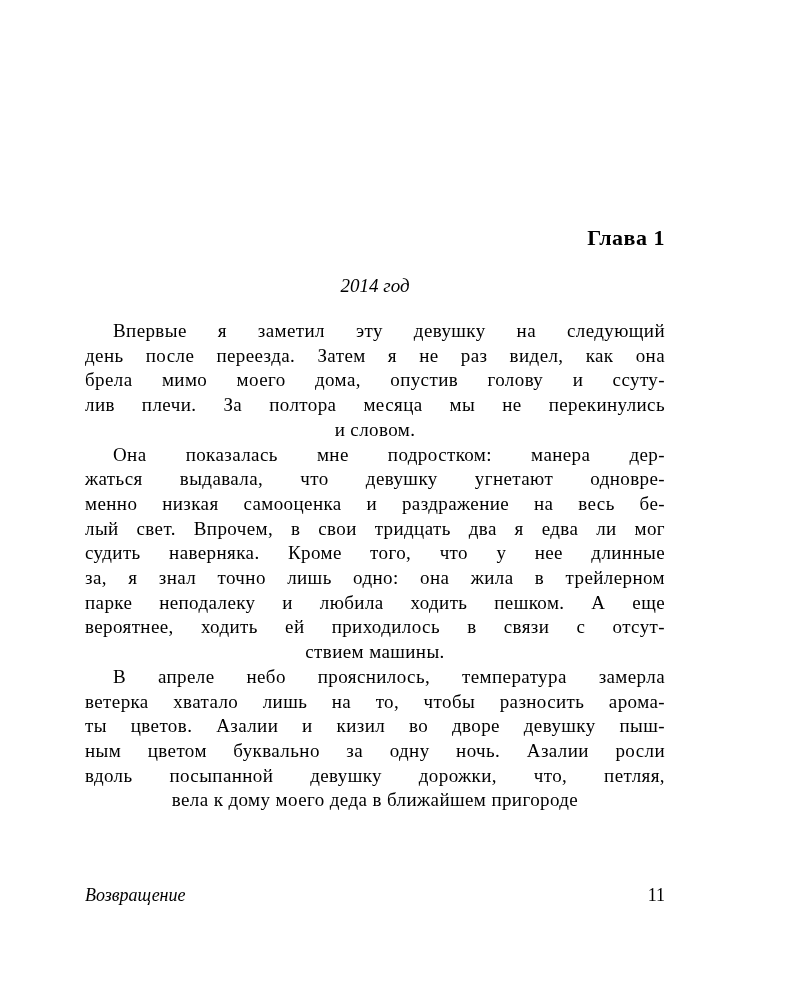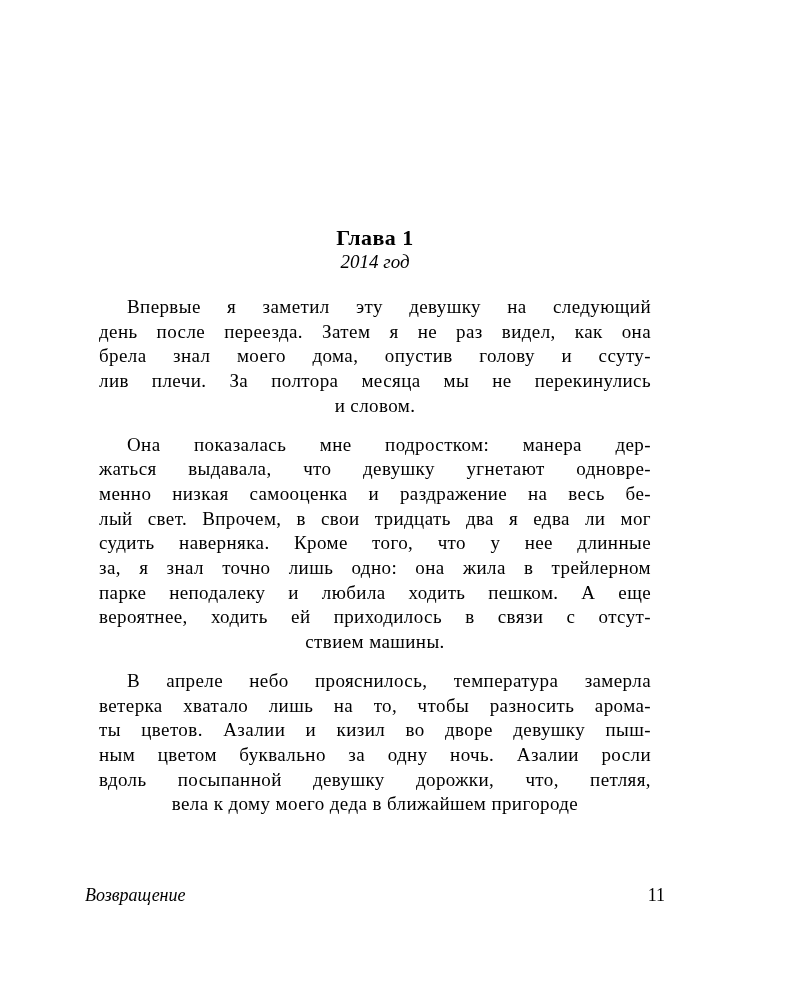--- a/index.html
+++ b/index.html
@@ -17,39 +17,40 @@
     overflow: hidden;
   }
   .content {
     position: absolute;
     left: 85px;
     top: 0;
     width: 580px;
     padding-top: 225px;
   }
   .chapter-title {
-    text-align: center;
+    text-align: right;
     font-weight: bold;
     font-size: 22px;
     line-height: 26px;
     letter-spacing: 0.5px;
   }
   .chapter-subtitle {
     text-align: center;
     font-style: italic;
     font-size: 19px;
+    margin-top: 24px;
   }
   .body-text {
     margin-top: 22px;
     font-size: 19px;
     line-height: 24.7px;
     letter-spacing: 0.4px;
   }
   .paragraph {
-    margin: 14px;
+    margin: 0;
   }
   .line {
     white-space: normal;
   }
   .line.just {
     text-align: justify;
     text-align-last: justify;
   }
   .line.last {
     text-align: center;
@@ -78,21 +79,21 @@
 <body>
 
 <div class="page">
   <div class="content">
     <div class="chapter-title">Глава 1</div>
     <div class="chapter-subtitle">2014 год</div>
     <div class="body-text">
         <div class="paragraph">
           <div class="line first just">Впервые я заметил эту девушку на следующий</div>
           <div class="line just">день после переезда. Затем я не раз видел, как она</div>
-          <div class="line just">брела знал моего дома, опустив голову и ссуту-</div>
+          <div class="line just">брела мимо моего дома, опустив голову и ссуту-</div>
           <div class="line just">лив плечи. За полтора месяца мы не перекинулись</div>
           <div class="line last">и словом.</div>
         </div>
         <div class="paragraph">
           <div class="line first just">Она показалась мне подростком: манера дер-</div>
           <div class="line just">жаться выдавала, что девушку угнетают одновре-</div>
           <div class="line just">менно низкая самооценка и раздражение на весь бе-</div>
           <div class="line just">лый свет. Впрочем, в свои тридцать два я едва ли мог</div>
           <div class="line just">судить наверняка. Кроме того, что у нее длинные</div>
           <div class="line just">за, я знал точно лишь одно: она жила в трейлерном</div>

